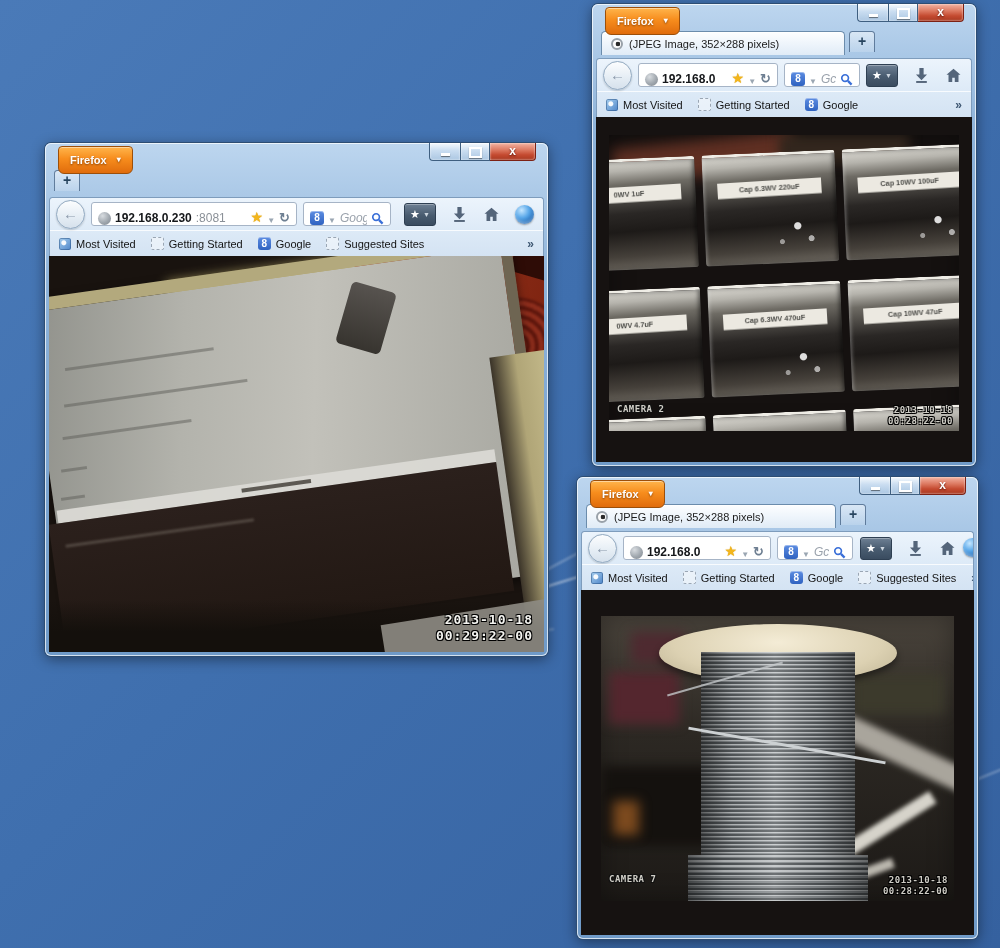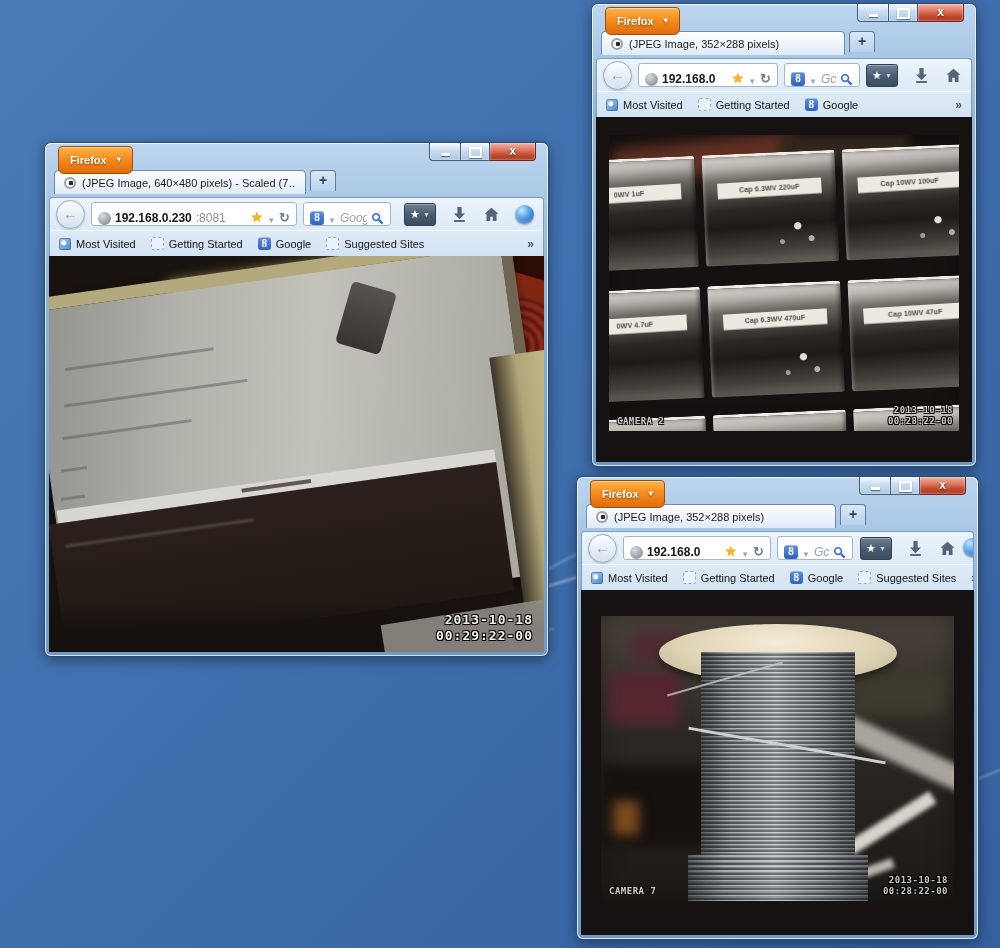--- a/index.html
+++ b/index.html
@@ -88,21 +88,21 @@
   .chev{margin-left:auto;color:#3f5873;font-size:12px;font-weight:bold;}
 
   .content{flex:1;position:relative;overflow:hidden;background:#101010;}
 
   
   .ts{position:absolute;right:11px;bottom:8px;text-align:right;z-index:9;
       font-family:"DejaVu Sans Mono",monospace;font-weight:bold;font-size:13px;line-height:16px;
       color:#f4f4f0;letter-spacing:1px;
       text-shadow:-1px -1px 0 #000,1px -1px 0 #000,-1px 1px 0 #000,1px 1px 0 #000;}
   .ts-sm{right:6px;bottom:4px;font-size:9px;line-height:11px;color:#cfcdc6;letter-spacing:.5px;}
-  .camlabel{position:absolute;left:8px;bottom:5px;z-index:9;
+  .camlabel{position:absolute;left:8px;bottom:17px;z-index:9;
       font-family:"DejaVu Sans Mono",monospace;font-weight:bold;font-size:9px;color:#cfcdc6;letter-spacing:.5px;
       text-shadow:-1px -1px 0 #111,1px -1px 0 #111,-1px 1px 0 #111,1px 1px 0 #111;}
 
   
   .photo-l{position:absolute;inset:0;background:#19130f;overflow:hidden;}
   .pl-glow{position:absolute;left:120px;top:8px;width:260px;height:58px;background:#d2c177;
       filter:blur(6px);transform:rotate(-8deg);opacity:.85;}
   .pl-red{position:absolute;left:298px;top:-34px;width:280px;height:180px;transform:rotate(16deg);
       background:linear-gradient(100deg,#a03a22,#7d2310 70%);}
   .pl-fan{position:absolute;left:130px;top:66px;width:96px;height:96px;border-radius:50%;
@@ -203,24 +203,20 @@
         </div>
       <div class="cap max">
           <span class="g-max"></span>
         </div>
       <div class="cap close">
           <span class="g-close">x</span>
         </div>
     </div>
   </div>
   <div class="tabstrip">
-    <div class="tab">
-      <span class="favicon"></span>
-      <span class="tablabel">(JPEG Image, 640×480 pixels) - Scaled (7…</span>
-    </div>
     <div class="newtab">+</div>
   </div>
   <div class="chromebars">
     <div class="navbar">
       <div class="backbtn"><span>←</span></div>
       <div class="urlbar">
         <span class="globe"></span>
         <span class="host">192.168.0.230</span>
         <span class="port">:8081</span>
         <span class="sp"></span>

